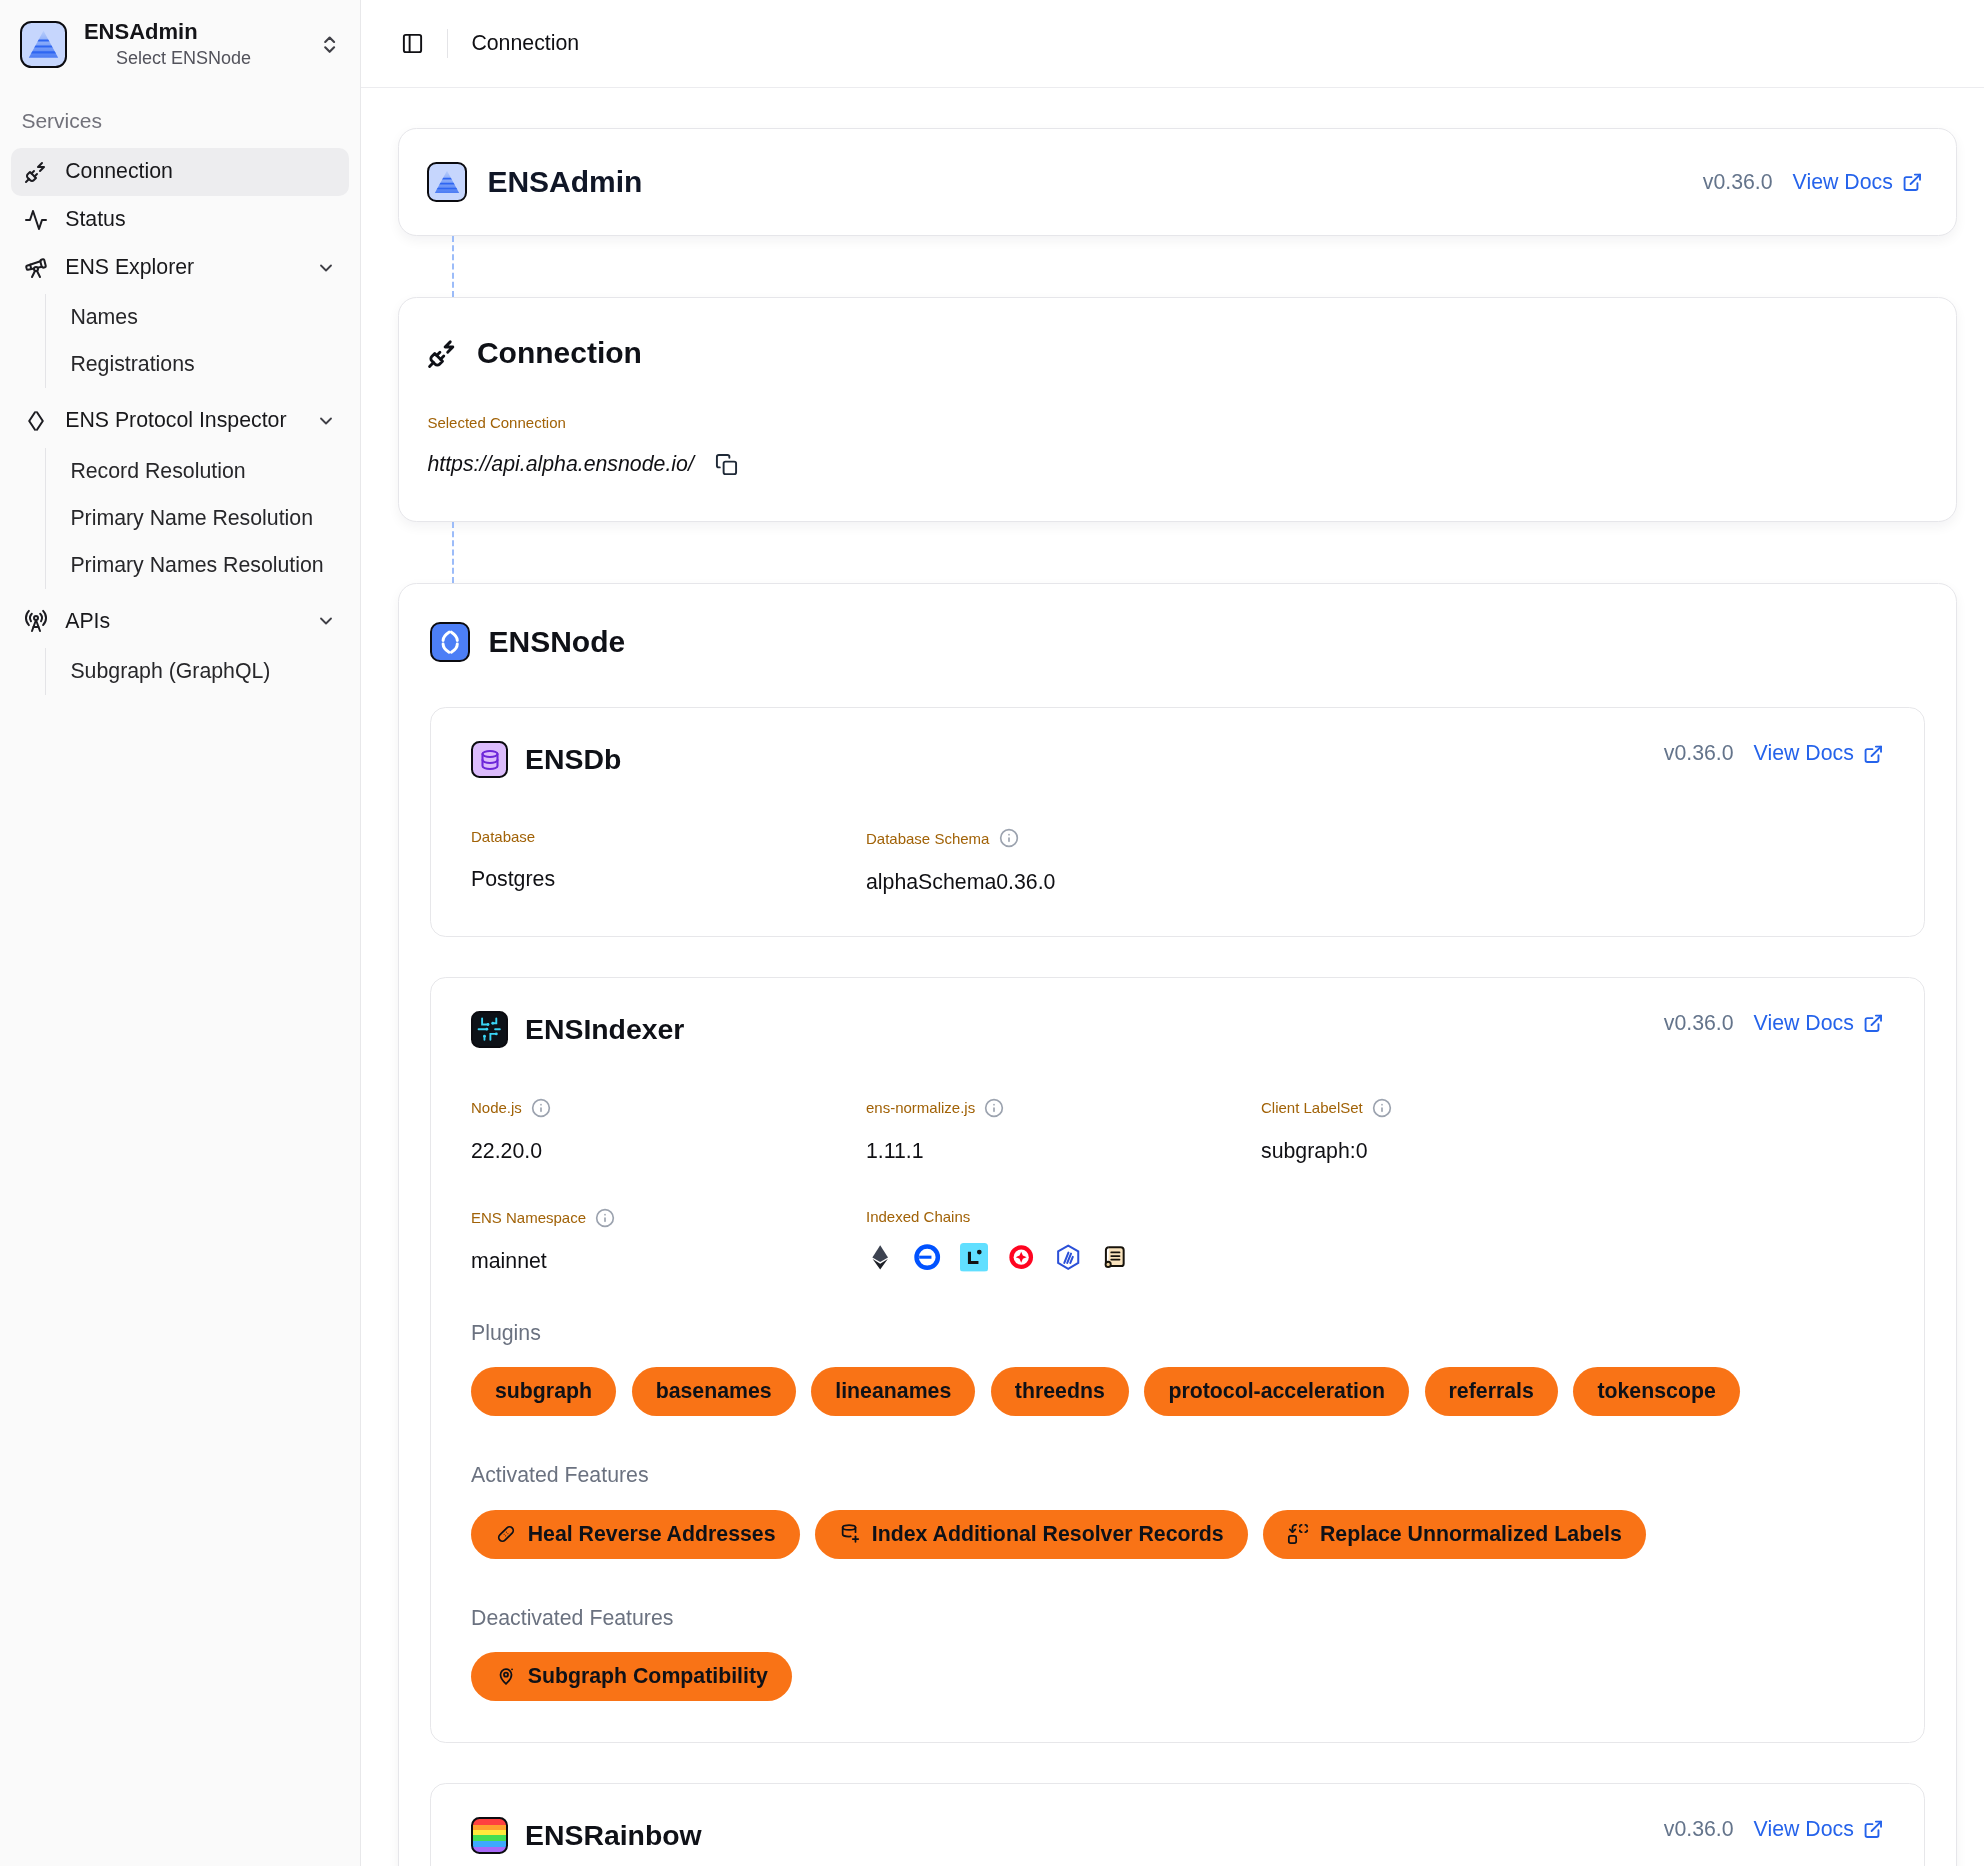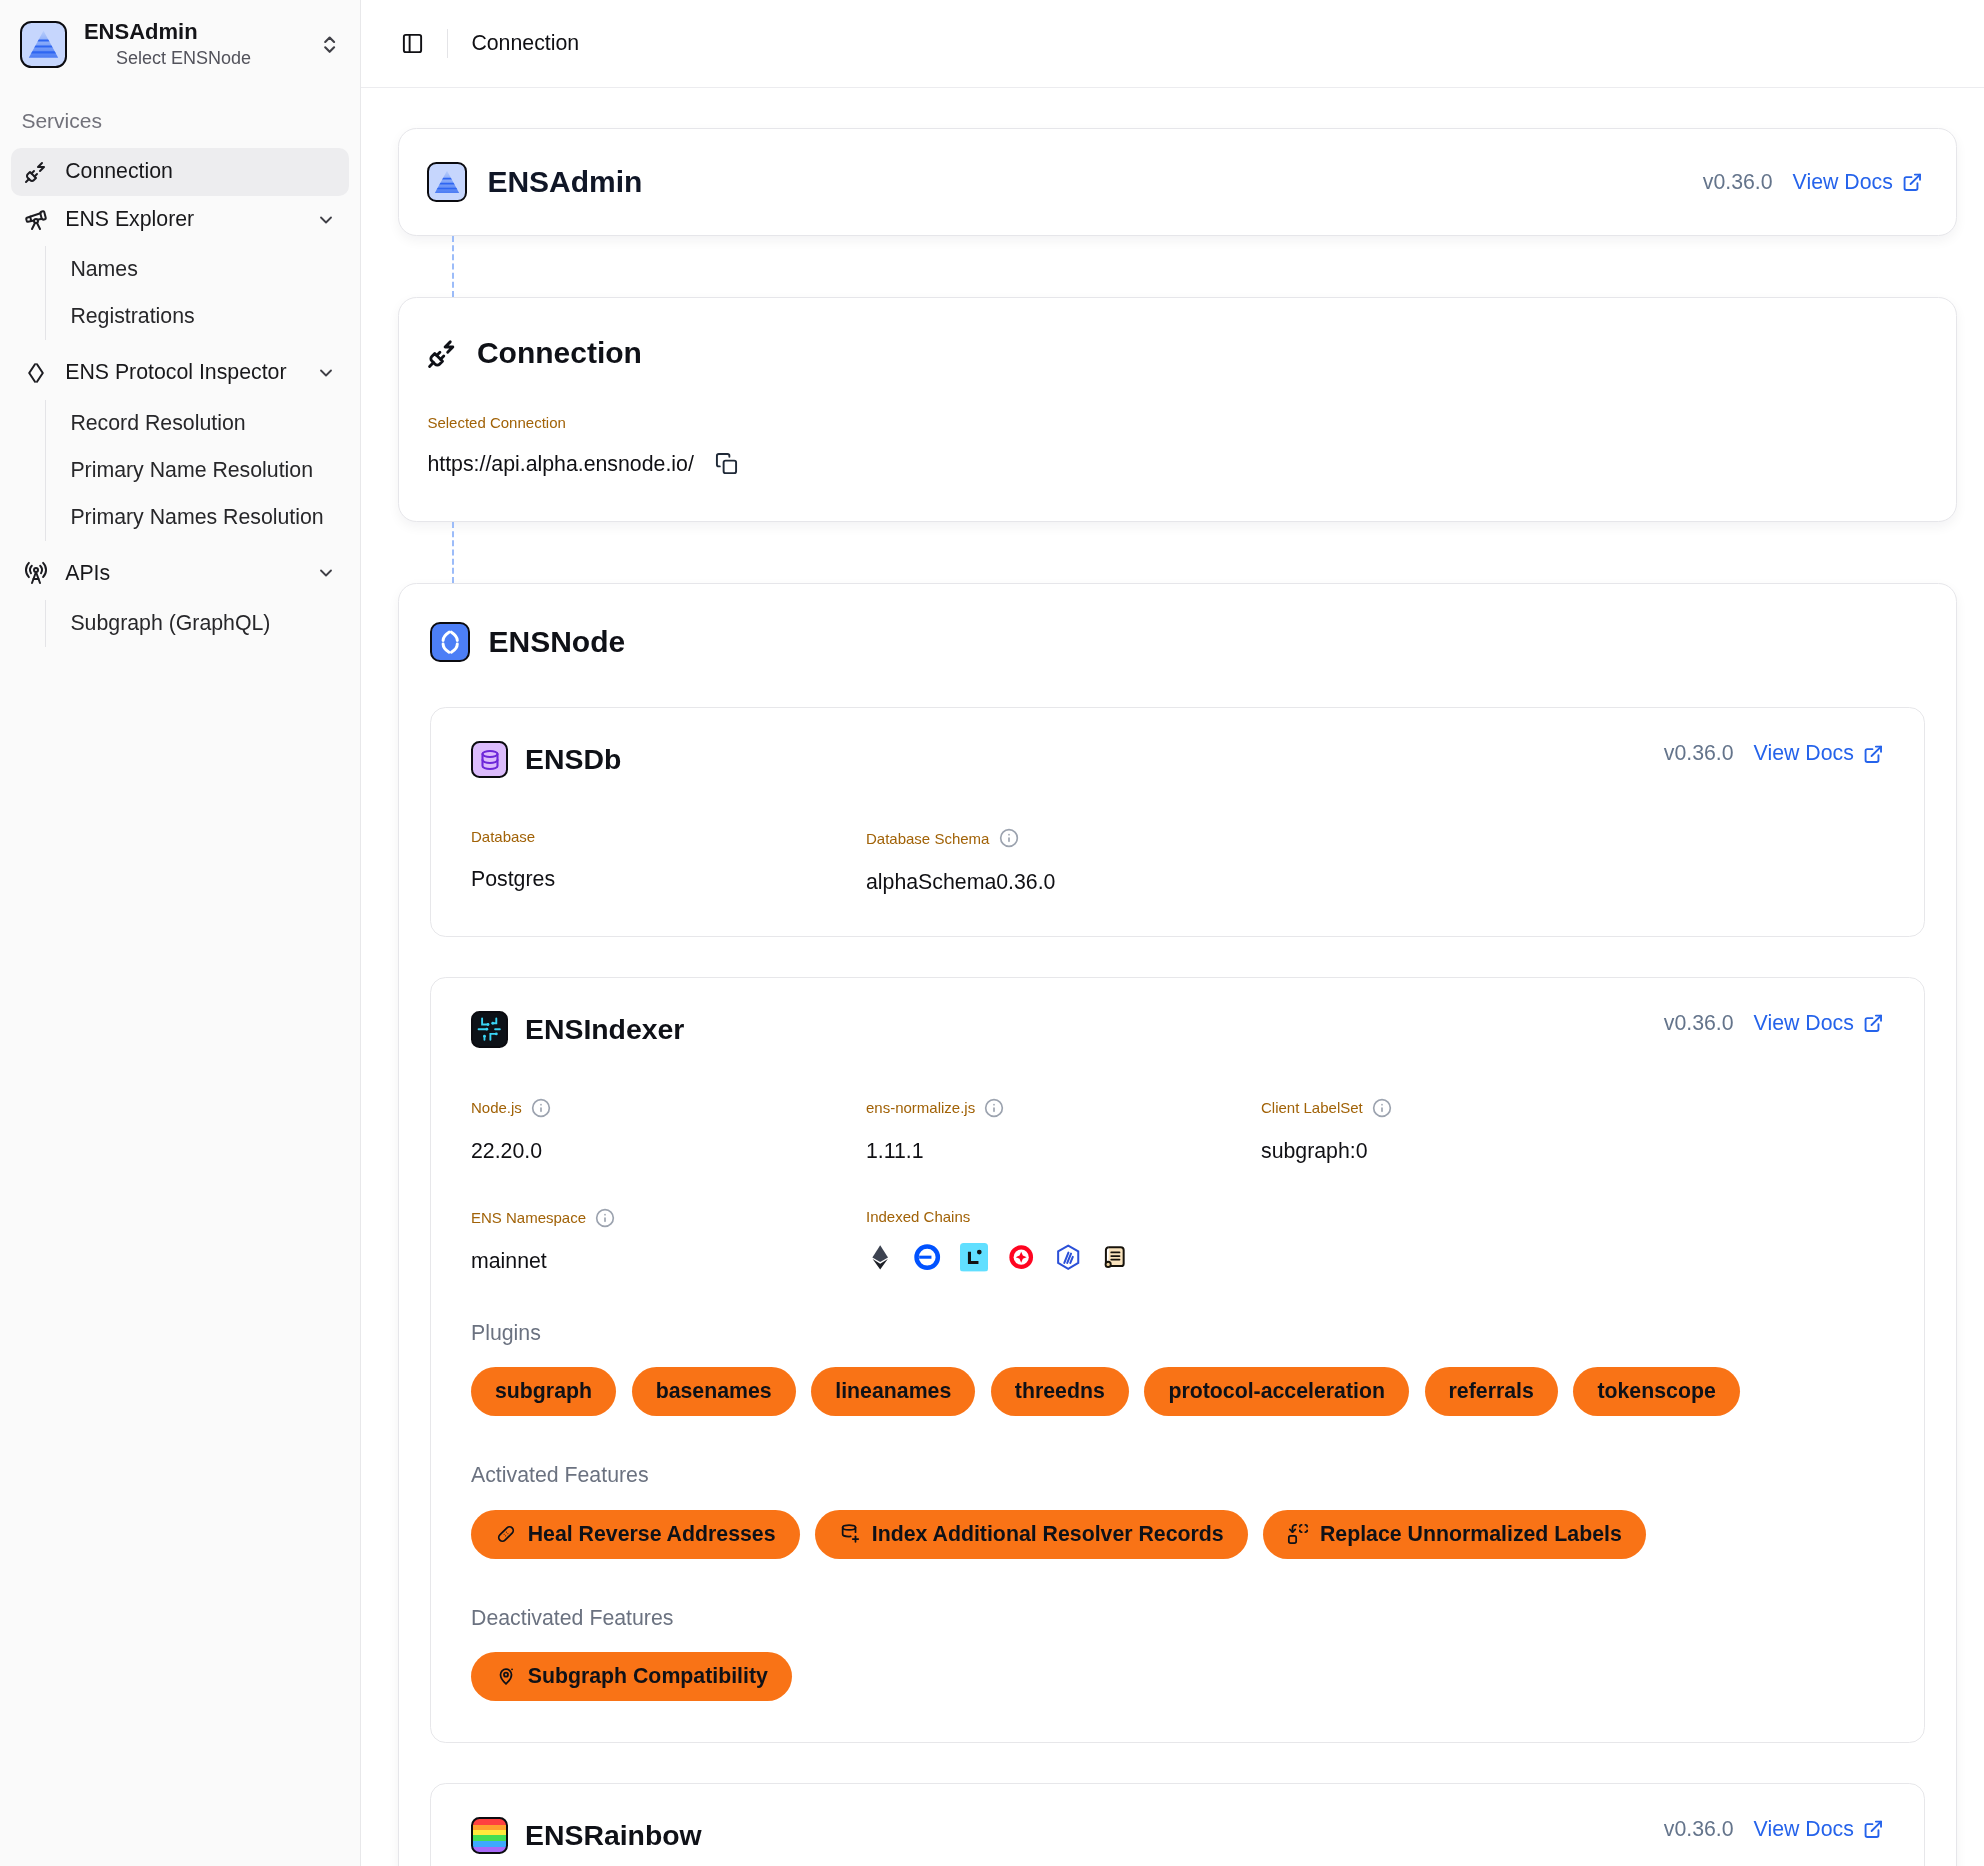--- a/index.html
+++ b/index.html
@@ -49,21 +49,21 @@
   .connector { border-left:2.8px dashed #9cbcf9; height:61px; margin-left:54px; width:0; }
 
   .card-connection { padding:38px 33px 44px 28.4px; }
   .title-row { display:flex; align-items:center; gap:18.5px; }
   .title-row .big { width:31px; height:31px; color:#0f1117; }
   .card-title { font-size:30px; font-weight:700; margin:0; color:#0f1117; }
   .f-label { font-size:15px; color:#a16207; display:flex; align-items:center; gap:9.2px; }
   .f-label .info { width:20px; height:20px; color:#9ca3af; }
   .f-value { font-size:21.3px; color:#101014; margin-top:21.3px; }
   .mt-head { margin-top:44px; }
-  .url-row { display:flex; align-items:flex-start; gap:21px; }
+  .url-row { display:flex; align-items:center; gap:21px;font-style:italic; }
   .copy-btn { color:#1f2937; cursor:pointer; }
   .copy-btn svg { width:23px; height:23px; }
 
   .card-ensnode { margin-top:0; padding:38px 31px 37px; }
   .icon-ensnode { width:40px; height:40px; border-radius:10px; border:2.8px solid #0b0b10; background:#4c7ef6; display:flex; align-items:center; justify-content:center; }
   .icon-ensnode svg { width:28.4px; height:28.4px; }
 
   .inner-card { border:1.4px solid #e7e7ea; border-radius:15.6px; padding:33px 40px 41px; margin-top:40px; background:#fff; }
   .inner-card.first { margin-top:45px; }
   .inner-head { display:flex; align-items:flex-start; justify-content:space-between; }
@@ -127,20 +127,26 @@
       <svg class="mi" viewBox="0 0 24 24" fill="none" stroke="currentColor" stroke-width="2" stroke-linecap="round" stroke-linejoin="round">
           <path d="M6.3 20.3a2.4 2.4 0 0 0 3.4 0L12 18l-6-6-2.3 2.3a2.4 2.4 0 0 0 0 3.4Z"></path>
           <path d="m2 22 3-3"></path>
           <path d="M7.5 13.5 10 11"></path>
           <path d="M10.5 16.5 13 14"></path>
           <path d="m18 3-4 4h6l-4 4"></path>
         </svg>
       <span>Connection</span>
     </div>
 
+    <div class="nav-item">
+      <svg class="mi" viewBox="0 0 24 24" fill="none" stroke="currentColor" stroke-width="2" stroke-linecap="round" stroke-linejoin="round">
+          <polyline points="22 12 18 12 15 21 9 3 6 12 2 12"></polyline>
+        </svg>
+      <span>Status</span>
+    </div>
 
     <div class="nav-item">
       <svg class="mi" viewBox="0 0 24 24" fill="none" stroke="currentColor" stroke-width="2" stroke-linecap="round" stroke-linejoin="round">
           <path d="m10.065 12.493-6.18 1.318a.934.934 0 0 1-1.108-.702l-.537-2.15a1.07 1.07 0 0 1 .691-1.265l13.504-4.44"></path>
           <path d="m13.56 11.747 4.332-.924"></path>
           <path d="m16 21-3.105-6.21"></path>
           <path d="M16.485 5.94a2 2 0 0 1 1.455-2.425l1.09-.272a1 1 0 0 1 1.212.727l1.515 6.06a1 1 0 0 1-.727 1.213l-1.09.272a2 2 0 0 1-2.425-1.455z"></path>
           <path d="m6.158 8.633 1.114 4.456"></path>
           <path d="m8 21 3.105-6.21"></path>
           <circle cx="12" cy="13" r="2"></circle>

